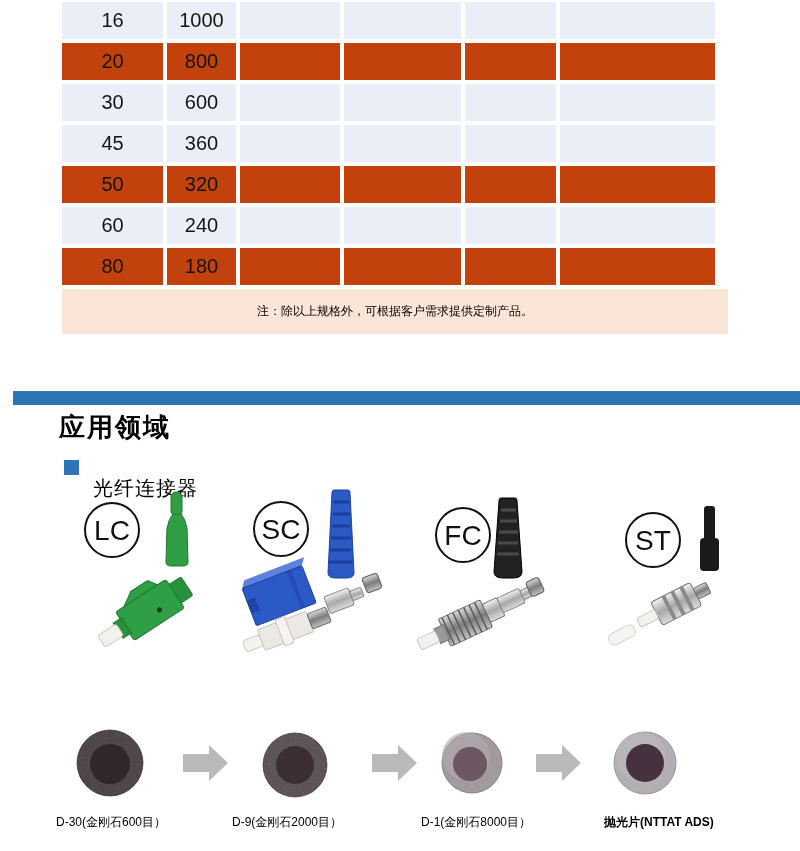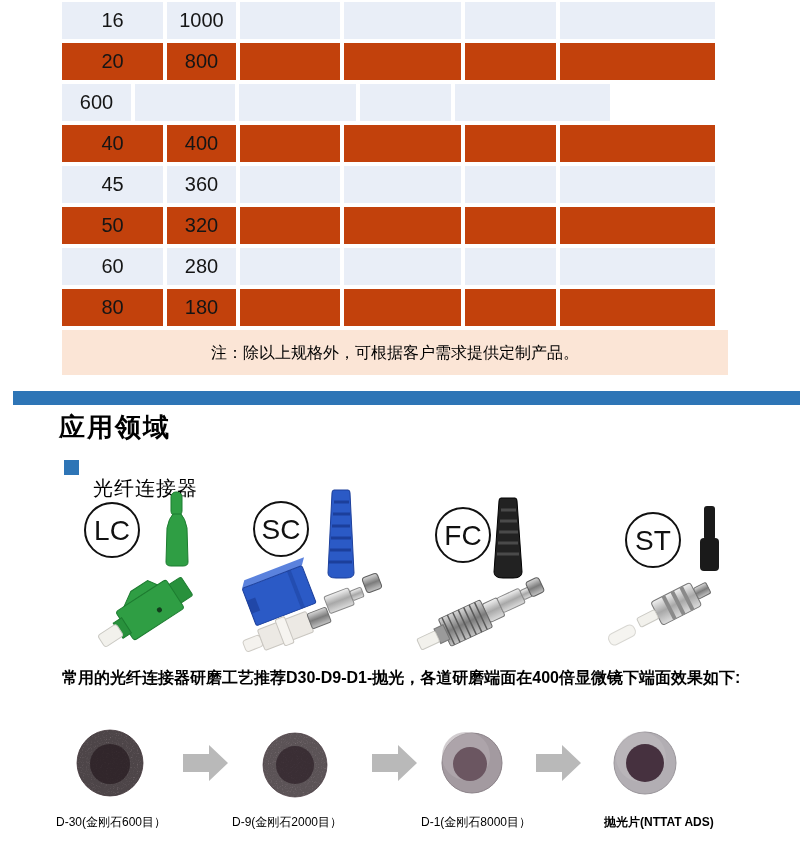--- a/index.html
+++ b/index.html
@@ -12,21 +12,21 @@
   .t-row .cell{line-height:37px;text-align:center;font-size:20px;color:#151515;}
   .c0{width:101px;margin-right:4px;}
   .c1{width:69px;margin-right:4px;}
   .c2{width:100px;margin-right:4px;}
   .c3{width:117px;margin-right:4px;}
   .c4{width:91px;margin-right:4px;}
   .c5{width:155px;}
   .t-row.light .cell{background:#e9eef7;}
   .t-row.dark  .cell{background:#c2410c;}
   .note-row{height:45px;background:#fbe5d6;text-align:center;line-height:45px;
-            font-family:"Liberation Serif",serif;font-size:16px;color:#000;}
+            font-family:"Liberation Serif",serif;font-size:12px;color:#000;}
 
   
   .blue-bar{position:absolute;left:13px;top:391px;width:787px;height:14px;background:#2e75b6;}
   .section-title{position:absolute;left:59px;top:410px;margin:0;font-size:26px;font-weight:700;
                  letter-spacing:2px;color:#000;}
   .bullet-square{position:absolute;left:64px;top:460px;width:15px;height:15px;background:#2e75b6;}
   .bullet-label{position:absolute;left:93px;top:475px;font-size:20px;color:#000;letter-spacing:1px;}
 
   
   #connectors{position:absolute;left:0;top:488px;}
@@ -52,29 +52,22 @@
     </div>
     <div class="t-row dark">
       <div class="cell c0">20</div>
       <div class="cell c1">800</div>
       <div class="cell c2"></div>
       <div class="cell c3"></div>
       <div class="cell c4"></div>
       <div class="cell c5"></div>
     </div>
     <div class="t-row light">
+      <div class="cell c0">30</div>
       <div class="cell c1">600</div>
-      <div class="cell c2"></div>
-      <div class="cell c3"></div>
-      <div class="cell c4"></div>
-      <div class="cell c5"></div>
-    </div>
-    <div class="t-row dark">
-      <div class="cell c0">40</div>
-      <div class="cell c1">400</div>
       <div class="cell c2"></div>
       <div class="cell c3"></div>
       <div class="cell c4"></div>
       <div class="cell c5"></div>
     </div>
     <div class="t-row light">
       <div class="cell c0">45</div>
       <div class="cell c1">360</div>
       <div class="cell c2"></div>
       <div class="cell c3"></div>
@@ -84,21 +77,21 @@
     <div class="t-row dark">
       <div class="cell c0">50</div>
       <div class="cell c1">320</div>
       <div class="cell c2"></div>
       <div class="cell c3"></div>
       <div class="cell c4"></div>
       <div class="cell c5"></div>
     </div>
     <div class="t-row light">
       <div class="cell c0">60</div>
-      <div class="cell c1">280</div>
+      <div class="cell c1">240</div>
       <div class="cell c2"></div>
       <div class="cell c3"></div>
       <div class="cell c4"></div>
       <div class="cell c5"></div>
     </div>
     <div class="t-row dark">
       <div class="cell c0">80</div>
       <div class="cell c1">180</div>
       <div class="cell c2"></div>
       <div class="cell c3"></div>
@@ -209,21 +202,20 @@
         <rect x="-2" y="-13" width="4" height="26" fill="#8a8a8a"></rect>
         <rect x="8" y="-13" width="4" height="26" fill="#8a8a8a"></rect>
         <rect x="-44" y="-5" width="20" height="10" rx="2" fill="#f2f1ec" stroke="#c9c8c2"></rect>
       </g>
       <g transform="translate(622,147) rotate(-27)">
         <rect x="-14" y="-6" width="28" height="12" rx="5" fill="#f5f4f0" stroke="#d8d7d2"></rect>
       </g>
     </g>
   </svg>
 
-  <div class="proc-caption">常用的光纤连接器研磨工艺推荐D30-D9-D1-抛光，各道研磨端面在400倍显微镜下端面效果如下:</div>
 
   <svg id="polish" width="800" height="130" viewBox="0 0 800 130">
     <defs>
       <filter id="grain" x="-20%" y="-20%" width="140%" height="140%">
         <feTurbulence type="fractalNoise" baseFrequency="0.8" numOctaves="2" result="n"></feTurbulence>
         <feColorMatrix in="n" type="matrix" values="0 0 0 0 0  0 0 0 0 0  0 0 0 0 0  0.7 0.7 0.7 0 0" result="a"></feColorMatrix>
         <feComposite in="a" in2="SourceGraphic" operator="in"></feComposite>
       </filter>
     </defs>
 

